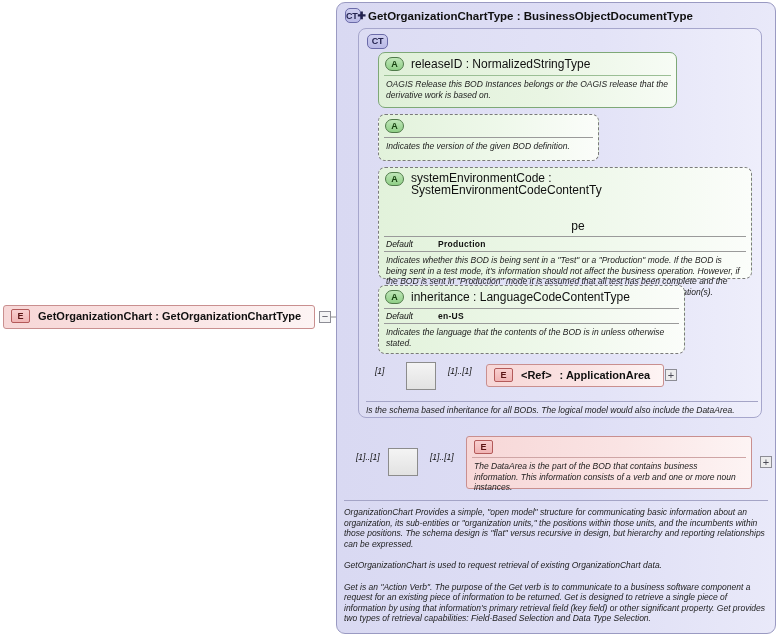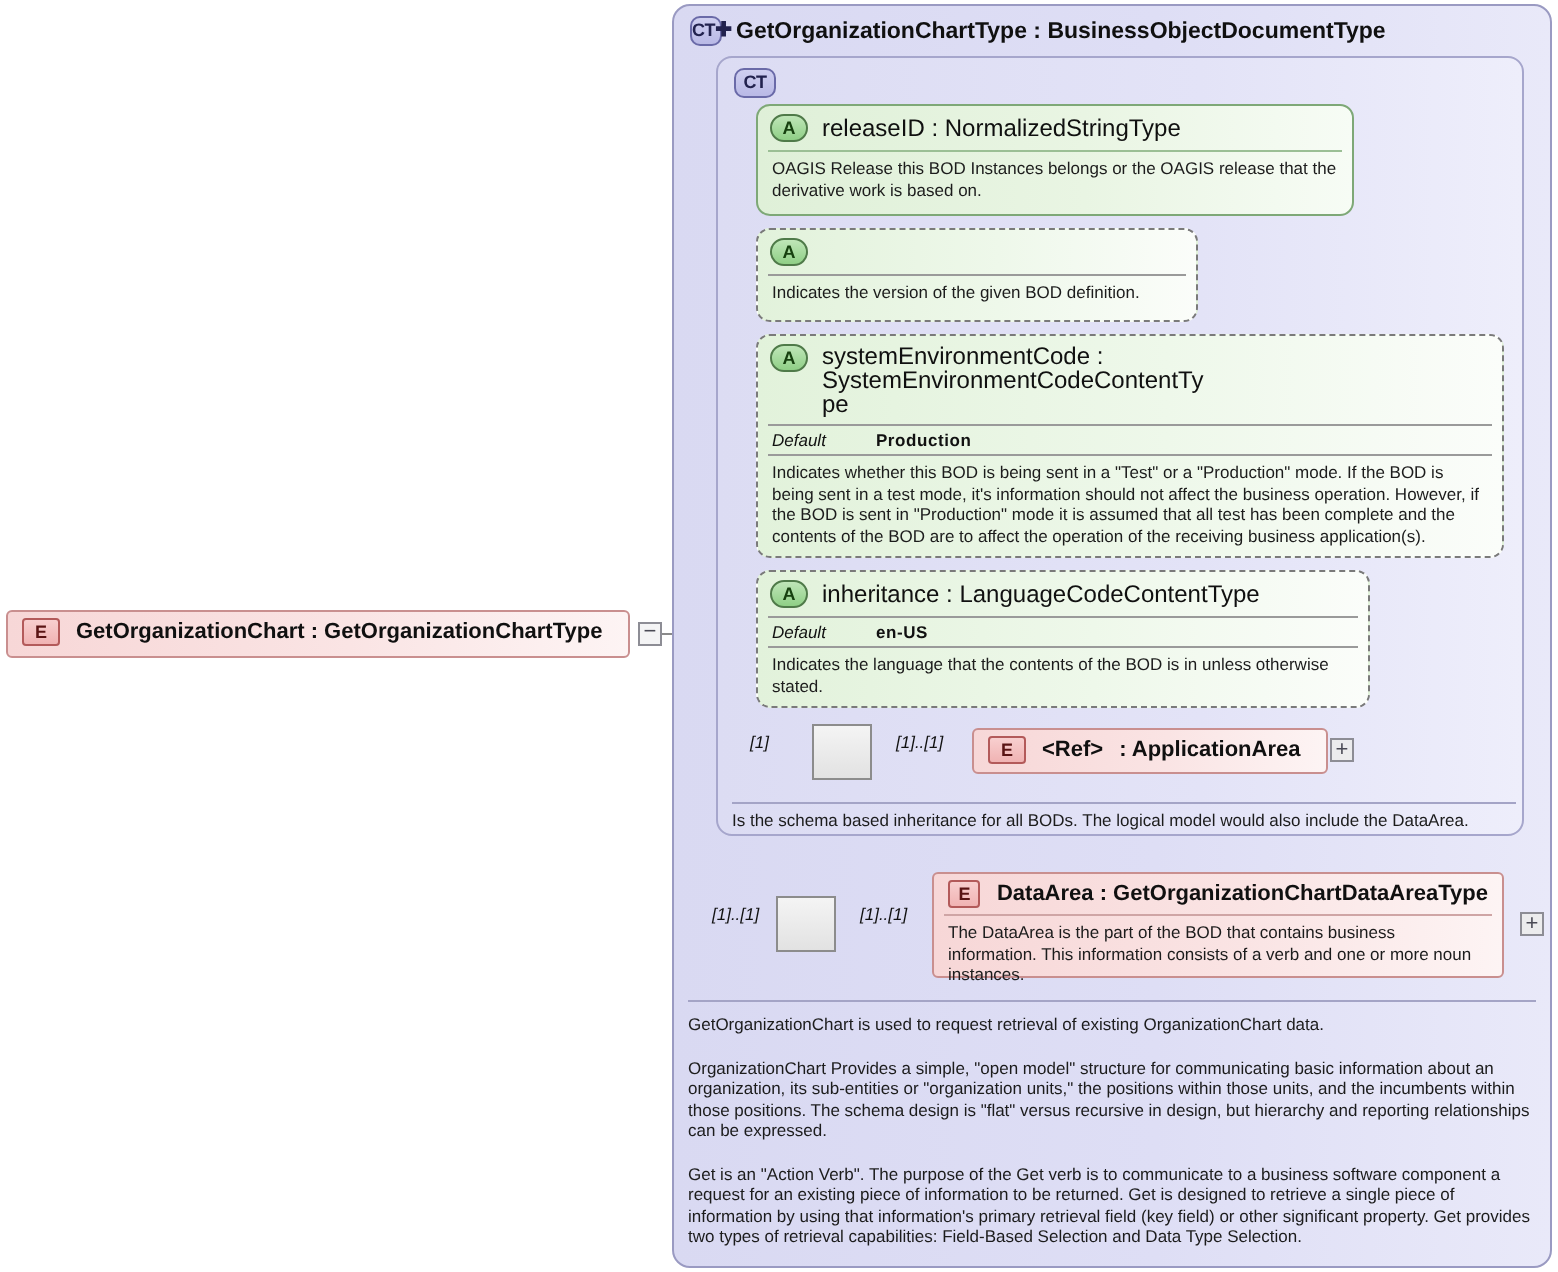--- a/index.html
+++ b/index.html
@@ -10,20 +10,21 @@
   body {
     width: 779px;
     height: 636px;
     position: relative;
     font-family: "Liberation Sans", sans-serif;
     overflow: hidden;
   }
 
   
   .doc {
+    font-style: italic;
     font-size: 8.5px;
     line-height: 10.5px;
     color: #1c1c1c;
   }
 
   
   #ct-panel {
     position: absolute;
     left: 336px;
     top: 2px;
@@ -139,21 +140,22 @@
     font-weight: normal;
     font-size: 12px;
     color: #101010;
   }
   .attr-title .t.wrap {
     white-space: normal;
     line-height: 12px;
   }
   .attr-title .t.wrap .l2 {
     display: block;
-    text-align: left;
+    text-align: center;
+    margin-top: 24px;
   }
   .rule {
     height: 0;
     border-top: 1px solid #9bbf95;
     margin: 0 5px;
   }
   .rule.grey { border-top-color: #9a9a9a; }
   .defrow {
     display: flex;
     gap: 9px;
@@ -408,25 +410,24 @@
   <div class="doc">Is the schema based inheritance for all BODs. The logical model would also include the DataArea.</div>
 </div>
 
 <div class="card" style="left:356px; top:452px;">[1]..[1]</div>
 <div class="seq" style="left:388px; top:448px;"></div>
 <div class="card" style="left:430px; top:452px;">[1]..[1]</div>
 
 <div class="elem" style="left:466px; top:436px; width:286px; height:53px;">
   <div class="elem-title">
     <span class="badge-e">E</span>
-    <span class="t">DataArea : GetOrganizationChartDataAreaType</span>
   </div>
   <div class="rule" style="border-top-color:#cfa5a5;"></div>
   <div class="elem-doc doc">The DataArea is the part of the BOD that contains business information. This information consists of a verb and one or more noun instances.</div>
 </div>
 <div class="plusbox" style="left:760px; top:456px;">+</div>
 
 <div id="bodydoc">
   <div class="sep"></div>
+  <p class="doc">OrganizationChart  Provides a simple, "open model" structure for communicating basic information about an organization, its sub-entities or "organization units," the positions within those units, and the incumbents within those positions. The schema design is "flat" versus recursive in design, but hierarchy and reporting relationships can be expressed.</p>
   <p class="doc">GetOrganizationChart is used to request retrieval of existing OrganizationChart data.</p>
-  <p class="doc">OrganizationChart  Provides a simple, "open model" structure for communicating basic information about an organization, its sub-entities or "organization units," the positions within those units, and the incumbents within those positions. The schema design is "flat" versus recursive in design, but hierarchy and reporting relationships can be expressed.</p>
   <p class="doc">Get is an "Action Verb". The purpose of the Get verb is to communicate to a business software component a request for an existing piece of information to be returned. Get is designed to retrieve a single piece of information by using that information's primary retrieval field (key field) or other significant property. Get provides two types of retrieval capabilities: Field-Based Selection and Data Type Selection.</p>
 </div>
 
 </body></html>

